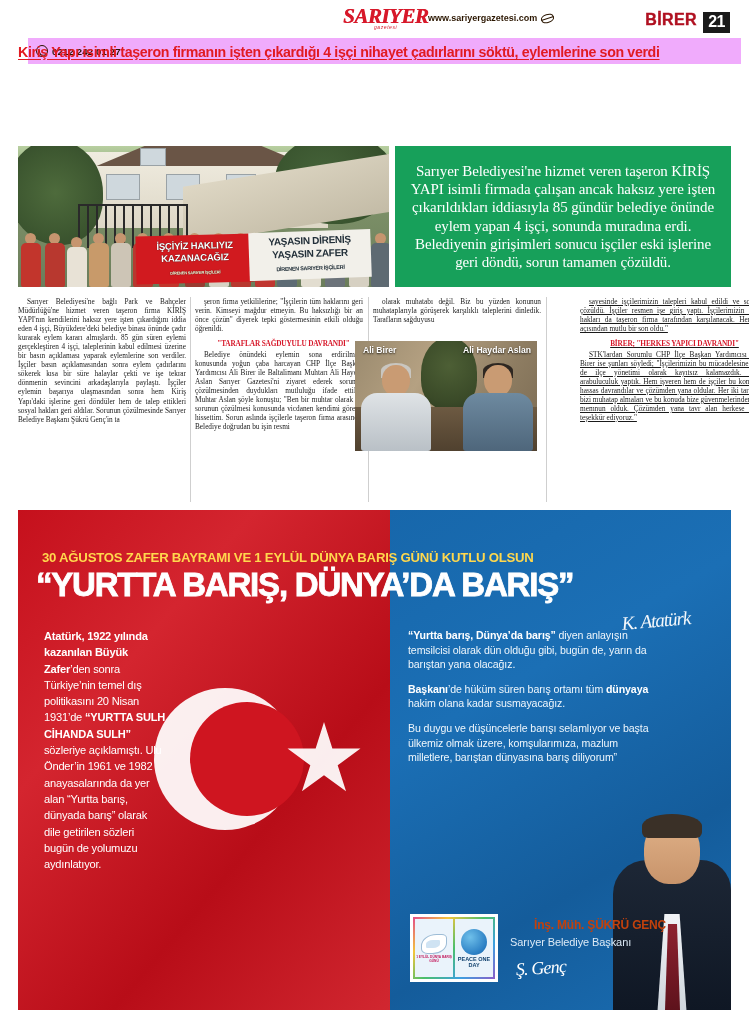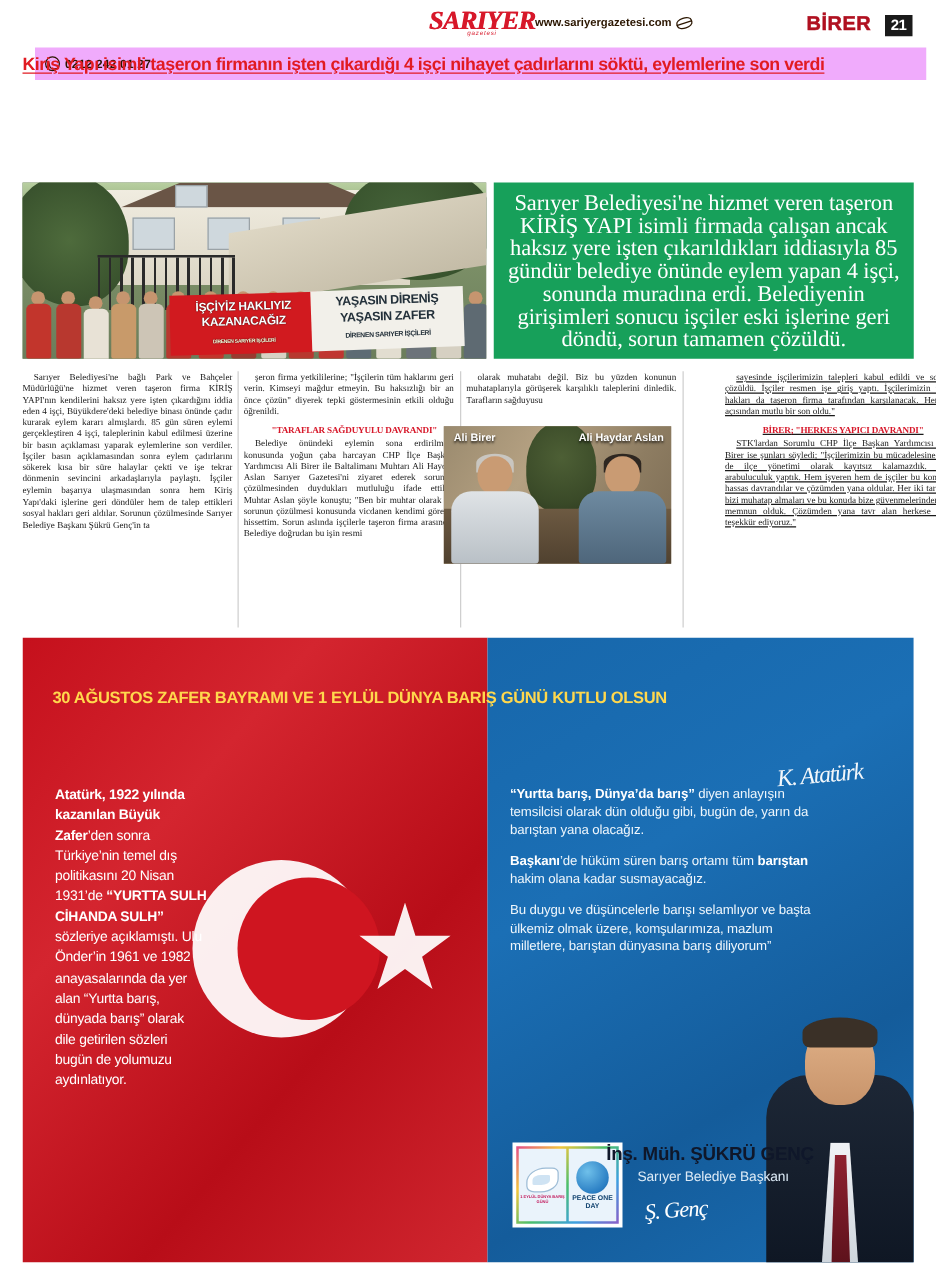--- a/index.html
+++ b/index.html
@@ -58,21 +58,21 @@
     height:0; border-top:1.2px solid #2b1600;
   }
   .gundem {
     position:absolute; right: 52px; top: 11px;
     font-size: 16px; font-weight: bold; color:#B01020;
     letter-spacing: .4px; font-family:"Liberation Sans", sans-serif;
     -webkit-text-stroke: .4px #B01020;
   }
   .pageno {
     position:absolute; right: 19px; top: 12px;
-    background:#1a1a1a; color:#fff; font-size:12px; font-weight:bold;
+    background:#1a1a1a; color:#fff; font-size:16px; font-weight:bold;
     padding: 1px 5px 2px 5px; letter-spacing:-.5px;
   }
 
   
   .kicker {
     position:absolute; left: 18px; top: 44px; width: 713px;
     font-size: 14.2px; font-weight: bold; color:#E11B22;
     text-decoration: underline; text-underline-offset: 2px;
     letter-spacing: -0.35px; white-space: nowrap;
     font-family:"Liberation Sans", sans-serif;
@@ -138,21 +138,21 @@
 
   
   .lead-box {
     position:absolute; left:395px; top:146px; width:336px; height:141px;
     background:#17A05A; color:#fff;
     display:flex; align-items:center; justify-content:center;
     padding: 6px 10px;
   }
   .lead-box p {
     font-family:"Liberation Serif", serif;
-    font-size: 18px; line-height: 18.2px; text-align:center;
+    font-size: 15px; line-height: 18.2px; text-align:center;
     letter-spacing:-.1px;
   }
 
   
   .cols { position:absolute; left:18px; top:297px; width:713px; height:205px; }
   .col {
     position:absolute; top:0; width:168px; height:205px;
     font-family:"Liberation Serif", serif;
     font-size:7.3px; line-height:9.05px; text-align:justify;
     color:#1a1a1a; overflow:hidden;
@@ -266,22 +266,22 @@
     align-items:center; justify-content:center; gap:1px; }
   .pl-dove { width:26px; height:20px; background:#fff; border:1px solid #9dbcd6;
     border-radius:60% 20% 55% 25%; position:relative; }
   .pl-dove::after { content:""; position:absolute; left:4px; top:5px; width:14px;height:8px;
     background:#cfe3f3; border-radius:50% 10% 50% 10%; }
   .pl-globe { width:26px; height:26px; border-radius:50%;
     background:radial-gradient(circle at 35% 32%, #6fc0ea, #2b7fc4 70%, #1a5f9c); }
   .pl-t1 { font-size:3.2px; color:#c2185b; font-weight:bold; text-align:center; line-height:4px; }
   .pl-t2 { font-size:5.5px; color:#10416e; font-weight:bold; text-align:center; line-height:6px; }
   .mayor-name {
-    position:absolute; left:467px; bottom:78px; width:200px;
-    color:#0f172a; font-size:15px; font-weight:bold; letter-spacing:-.2px;
+    position:absolute; left:516px; bottom:78px; width:200px;
+    color:#c2410c; font-size:12px; font-weight:bold; letter-spacing:-.2px;
   }
   .mayor-title {
     position:absolute; left:492px; bottom:62px; width:200px;
     color:#dceaf6; font-size:11px; letter-spacing:-.1px;margin-top:30px;
   }
   .mayor-sig {
     position:absolute; left:498px; bottom:22px; width:160px; height:34px;
     color:#fff; font-family:"Liberation Serif", serif; font-style:italic;
     font-size:18px; transform: rotate(-4deg); letter-spacing:-.8px;
   }
@@ -452,28 +452,29 @@
   <div class="ad">
     <div class="ad-red"></div>
     <div class="ad-blue"></div>
 
     <div class="ad-flag">
       <span class="flag-moon"></span>
       <span class="flag-star"></span>
     </div>
 
     <div class="ad-top-line">30 AĞUSTOS ZAFER BAYRAMI VE 1 EYLÜL DÜNYA BARIŞ GÜNÜ KUTLU OLSUN</div>
+    <div class="ad-big">“YURTTA BARIŞ, DÜNYA’DA BARIŞ”</div>
 
     <div class="ad-left-text"><b>Atatürk, 1922 yılında kazanılan Büyük Zafer</b>’den sonra Türkiye’nin temel dış politikasını 20 Nisan 1931’de <b>“YURTTA SULH CİHANDA SULH”</b> sözleriye açıklamıştı. Ulu Önder’in 1961 ve 1982 anayasalarında da yer alan “Yurtta barış, dünyada barış” olarak dile getirilen sözleri bugün de yolumuzu aydınlatıyor.</div>
 
     <div class="ata-sig">K. Atatürk</div>
 
     <div class="ad-right-text">
       <p><b>“Yurtta barış, Dünya’da barış”</b> diyen anlayışın temsilcisi olarak dün olduğu gibi, bugün de, yarın da barıştan yana olacağız.</p>
-      <p><b>Başkanı</b>’de hüküm süren barış ortamı tüm <b>barıştan</b> hakim olana kadar susmayacağız.</p>
+      <p><b>Başkanı</b>’de hüküm süren barış ortamı tüm <b>dünyaya</b> hakim olana kadar susmayacağız.</p>
       <p>Bu duygu ve düşüncelerle barışı selamlıyor ve başta ülkemiz olmak üzere, komşularımıza, mazlum milletlere, barıştan dünyasına barış diliyorum”</p>
     </div>
 
     <div class="mayor-photo">
       <span class="mp-suit"></span>
       <span class="mp-shirt"></span>
       <span class="mp-tie"></span>
       <span class="mp-head"></span>
       <span class="mp-hair"></span>
     </div>

